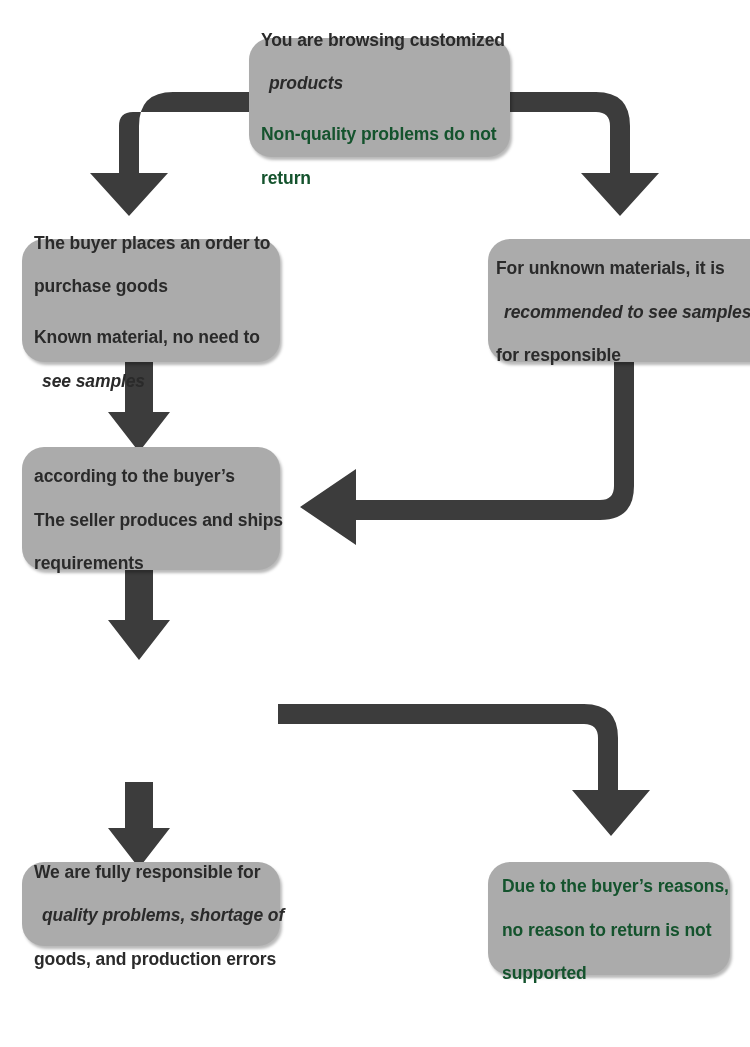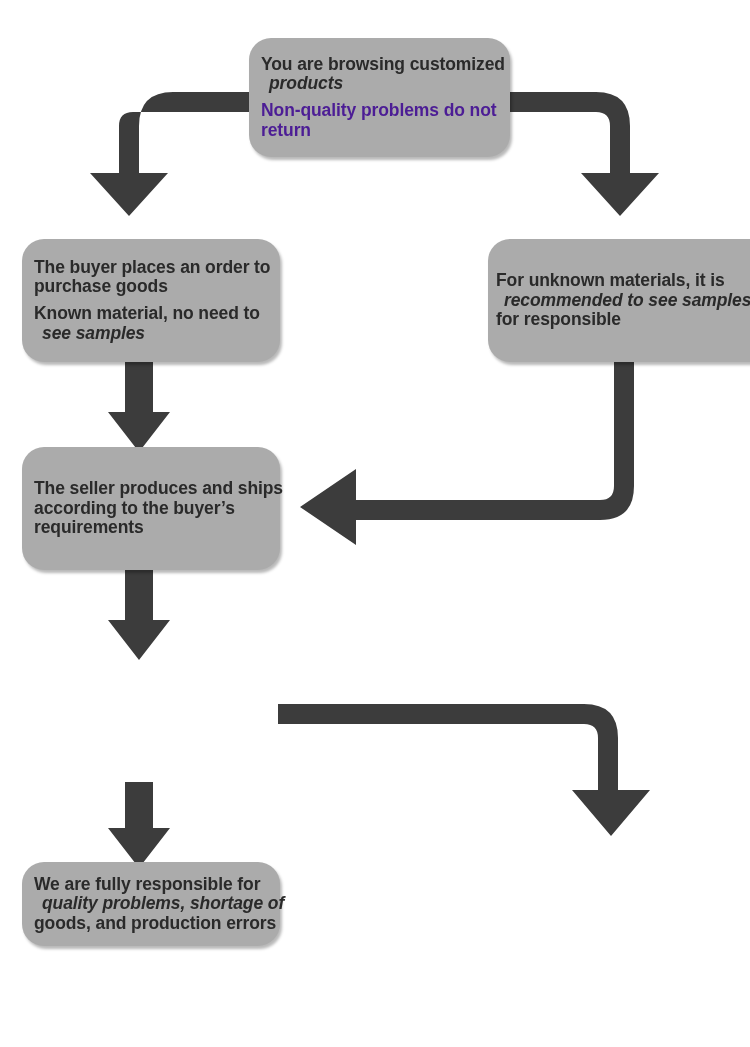--- a/index.html
+++ b/index.html
@@ -28,23 +28,24 @@
     justify-content: center;
     z-index: 3;
   }
   .node .tline {
     font-size: 17.5px;
     font-weight: 600;
     line-height: 1.12;
     color: #2a2a2a;
     white-space: nowrap;
     letter-spacing: -0.1px;
+    margin-top: 24px;
   }
   .node .tline.red {
-    color: #4c1d95;
+    color: #14532d;
   }
   .node .tblock {
     padding-left: 12px;
   }
   .node .tblock + .tblock {
     margin-top: 7px;
   }
   .ind {
     padding-left: 8px;
     font-style: italic;
@@ -109,29 +110,36 @@
   <div class="node" style="left:488px; top:239px; width:284px; height:123px;">
     <div class="tblock" style="padding-left:8px;">
       <div class="tline">For unknown materials, it is</div>
       <div class="tline ind">recommended to see samples</div>
       <div class="tline">for responsible</div>
     </div>
   </div>
 
   <div class="node" style="left:22px; top:447px; width:258px; height:123px;">
     <div class="tblock">
+      <div class="tline">according to the buyer’s</div>
       <div class="tline">The seller produces and ships</div>
-      <div class="tline">according to the buyer’s</div>
       <div class="tline">requirements</div>
     </div>
   </div>
 
 
   <div class="node" style="left:22px; top:862px; width:258px; height:84px;">
     <div class="tblock">
       <div class="tline">We are fully responsible for</div>
       <div class="tline ind">quality problems, shortage of</div>
       <div class="tline">goods, and production errors</div>
     </div>
   </div>
 
+  <div class="node" style="left:488px; top:862px; width:242px; height:113px;">
+    <div class="tblock" style="padding-left:14px;">
+      <div class="tline red">Due to the buyer’s reasons,</div>
+      <div class="tline red">no reason to return is not</div>
+      <div class="tline red">supported</div>
+    </div>
+  </div>
 
 </div>
 
 </body></html>

